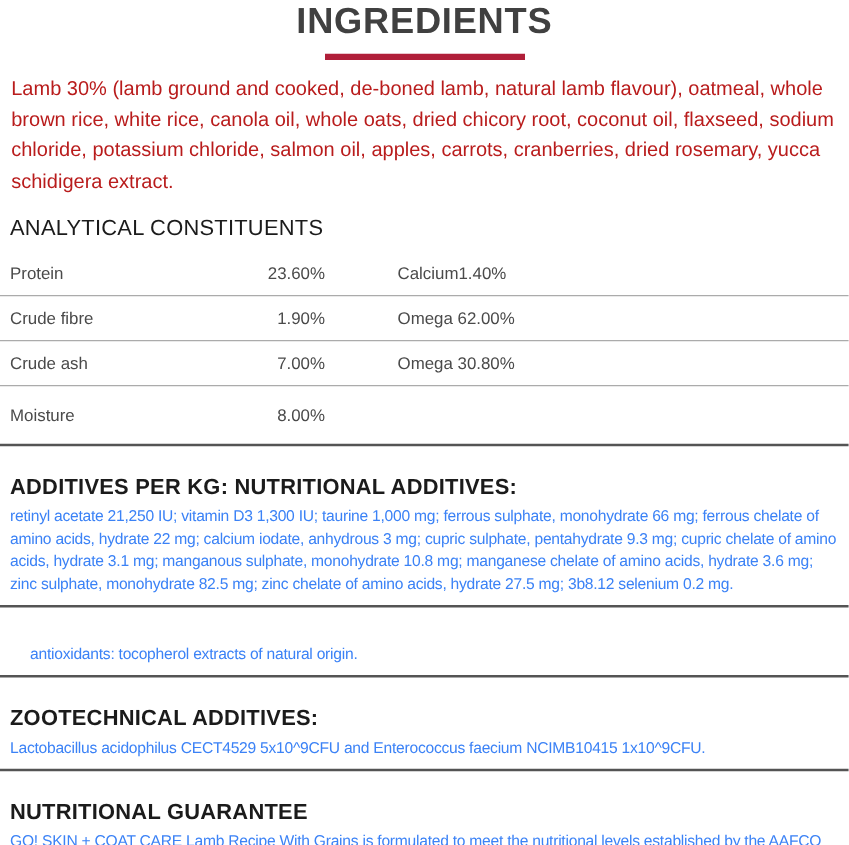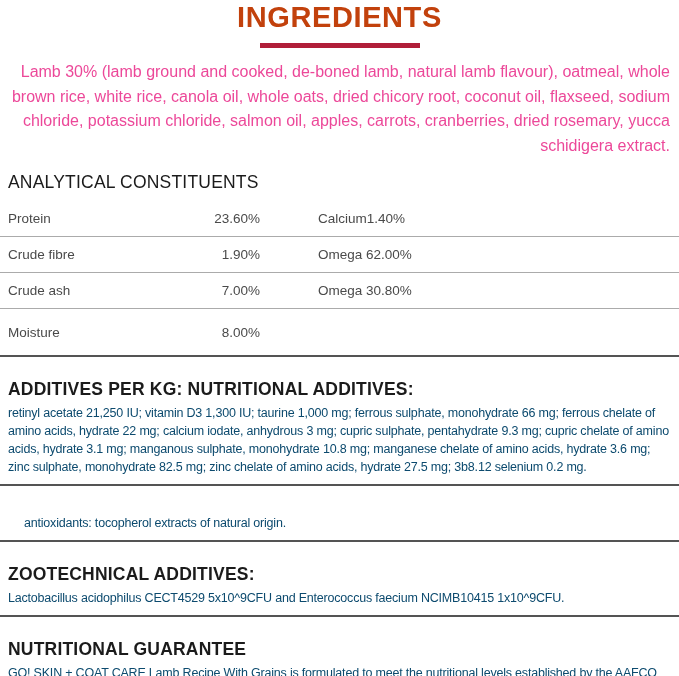--- a/index.html
+++ b/index.html
@@ -14,34 +14,34 @@
   }
   .page { width: 679px; }
 
   .page-title {
     margin: 2px 0 0 0;
     text-align: center;
     font-size: 29px;
     line-height: 30px;
     font-weight: 800;
     letter-spacing: 0.6px;
-    color: #c2410c;
+    color: #404040;
   }
   .accent-bar {
     width: 160px;
     height: 5px;
     margin: 11px auto 0 auto;
     background: #b01e39;
   }
   .ingredients-paragraph {
     margin: 12px 9px 0 9px;
-    text-align: right;
+    text-align: left;
     font-size: 16px;
     line-height: 24.5px;
-    color: #ec4899;
+    color: #b91c1c;
   }
 
   .analytical-heading {
     margin: 15px 0 0 8px;
     font-size: 17.5px;
     line-height: 19px;
     font-weight: normal;
     letter-spacing: 0.2px;
     color: #1b1b1b;
   }
@@ -71,21 +71,21 @@
     line-height: 19px;
     font-weight: bold;
     letter-spacing: 0.2px;
     color: #1b1b1b;
   }
   .section-body {
     margin-top: 5px;
     font-size: 12.5px;
     line-height: 18px;
     letter-spacing: -0.2px;
-    color: #0c4a6e;
+    color: #3b82f6;
   }
 </style>
 </head>
 <body>
 
 <div class="page">
 
   <h1 class="page-title">INGREDIENTS</h1>
   <div class="accent-bar"></div>
 

